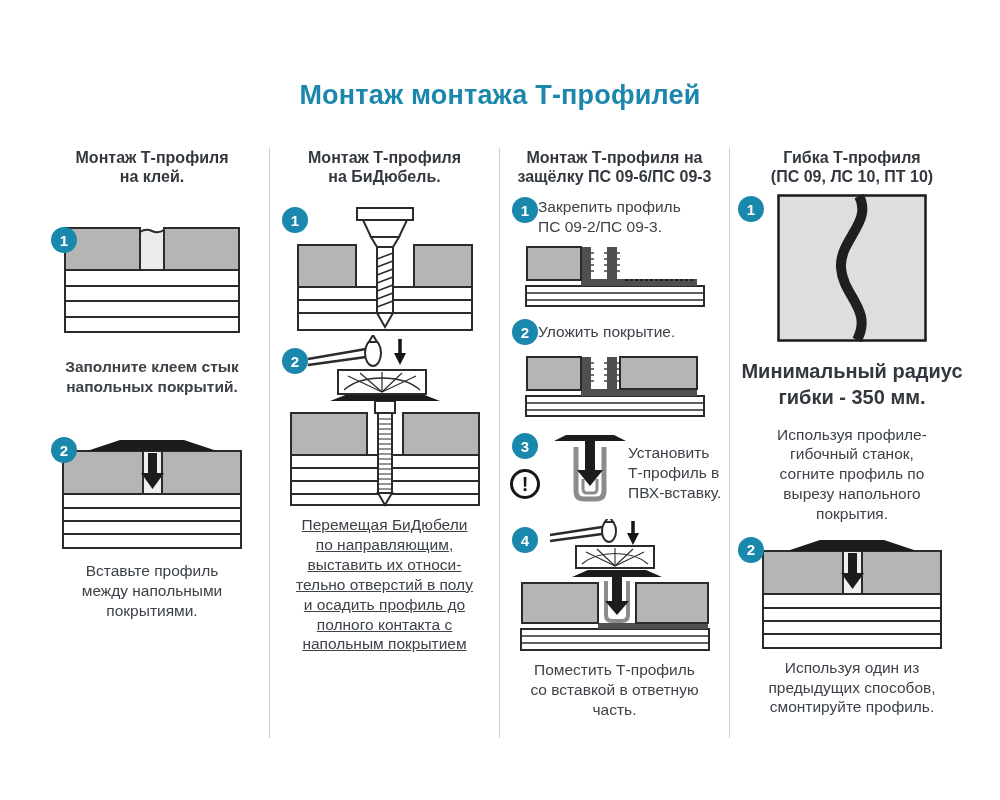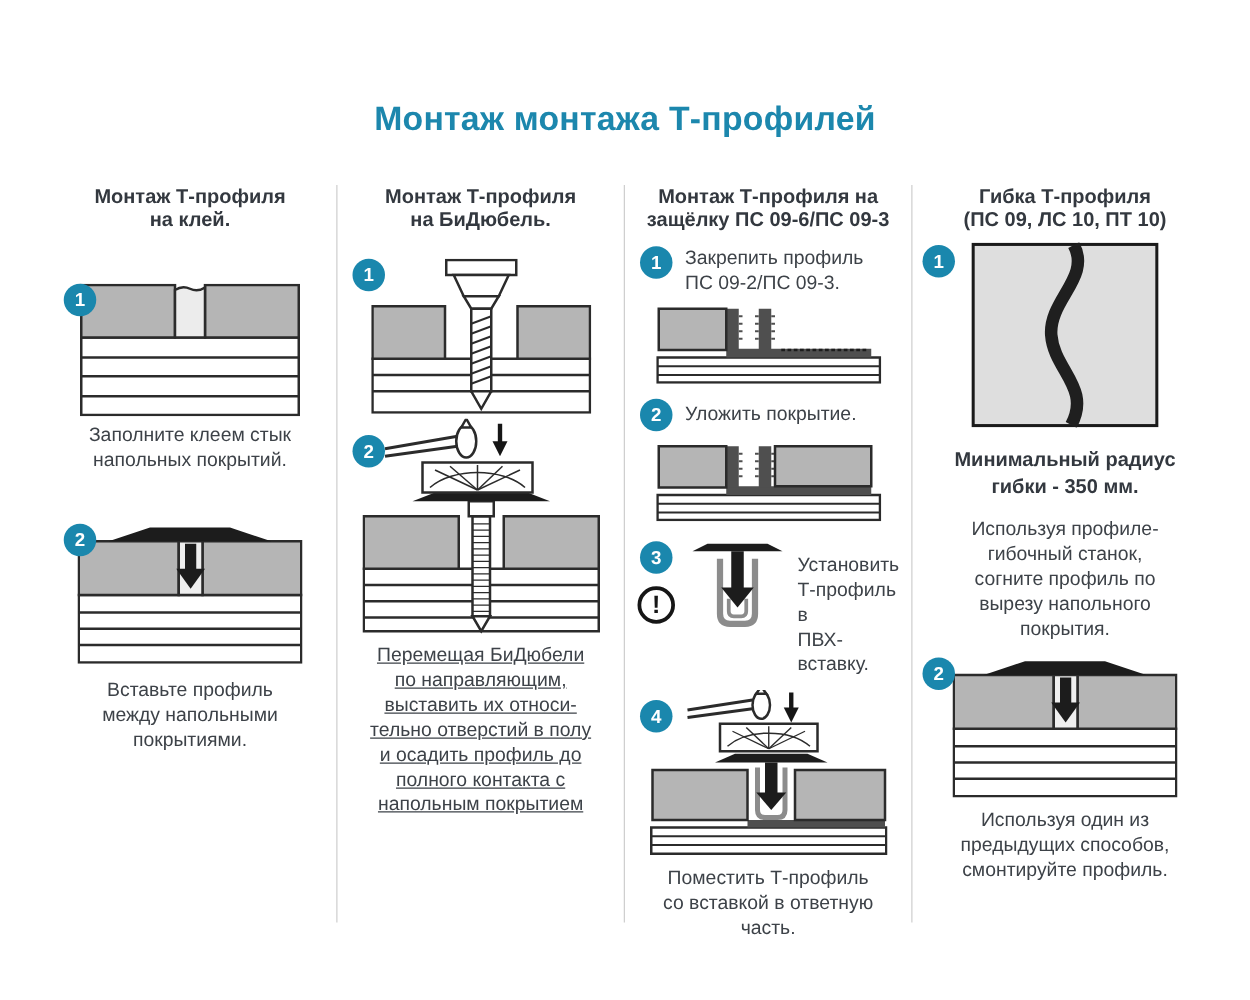--- a/index.html
+++ b/index.html
@@ -18,38 +18,38 @@
   .col2 { width:230px; border-right:1px solid #cfcfcf; }
   .col3 { width:230px; border-right:1px solid #cfcfcf; }
   .col4 { width:244px; }
   .header {
     text-align:center; font-weight:bold; font-size:16px; line-height:1.2;
     white-space:pre-line; color:#33383f;
   }
   .caption, .para {
     text-align:center; font-size:15.5px; line-height:1.28; white-space:pre-line;
   }
-  .note { text-align:center; font-weight:bold; font-size:16px; line-height:1.28; white-space:pre-line; color:#33383f; }
+  .note { text-align:center; font-weight:bold; font-size:20px; line-height:1.28; white-space:pre-line; color:#33383f; }
   .step { position:relative; }
   .num {
     width:26px; height:26px; border-radius:50%; background:#1a87ad; color:#fff;
     font-weight:bold; font-size:15px; display:flex; align-items:center; justify-content:center;
     flex:0 0 26px;
   }
   .num.abs { position:absolute; }
   .center { display:flex; justify-content:center; }
   .row { display:flex; align-items:flex-start; }
-  .sidetext { text-align:left; font-size:15.5px; line-height:1.28; white-space:pre-line; margin-left:10px; }
+  .sidetext { text-align:left; font-size:15.5px; line-height:1.28; white-space:pre-line; }
   .warn {
     width:30px; height:30px; border-radius:50%; border:3px solid #161616; color:#161616;
     font-weight:bold; font-size:20px; display:flex; align-items:center; justify-content:center;
     line-height:1;
   }
   
-  .c1s1 { margin-top:10px; } .c1s1 .diagram { margin-top:41px; } .c1s1 .caption { margin-top:6px; }
+  .c1s1 { margin-top:10px; } .c1s1 .diagram { margin-top:41px; } .c1s1 .caption { margin-top:24px;font-weight:bold; }
   .c1s2 { margin-top:18px; } .c1s2 .diagram { margin-top:40px; } .c1s2 .caption { margin-top:12px; }
   .c2s1 { margin-top:10px; } .c2s1 .diagram { margin-top:21px; } .c2s1 .caption { margin-top:10px; }
   .c2s2 { margin-top:4px;  } .c2s2 .caption { margin-top:8px;text-decoration:underline; }
   .c3s1 { margin-top:11px; } .c3s2 { margin-top:12px; } .c3s3 { margin-top:16px; }
   .c3d1 { margin-top:8px; } .c3d2 { margin-top:10px; }
   .c3s4 { margin-top:10px; } .c3s4 .caption { margin-top:9px; }
   .c4s1 { margin-top:8px; } .c4s1 .note { margin-top:17px; } .c4s1 .para { margin-top:14px; }
   .c4s2 { margin-top:10px; } .c4s2 .diagram { margin-top:13px; } .c4s2 .caption { margin-top:9px; }
 </style>
 </head>

